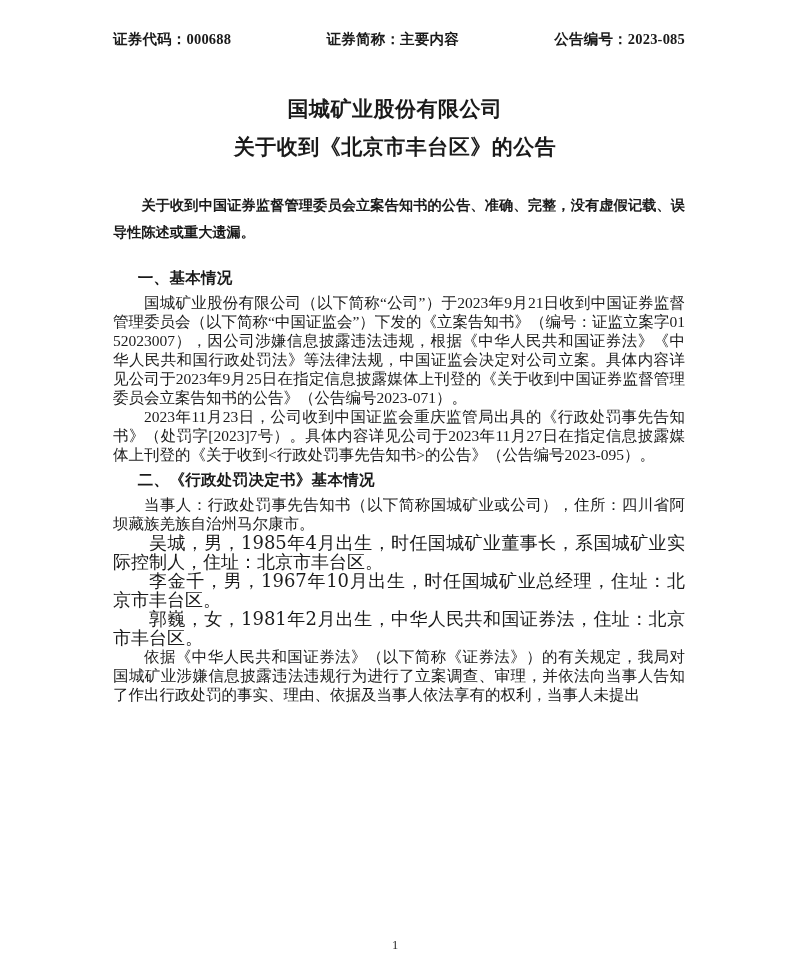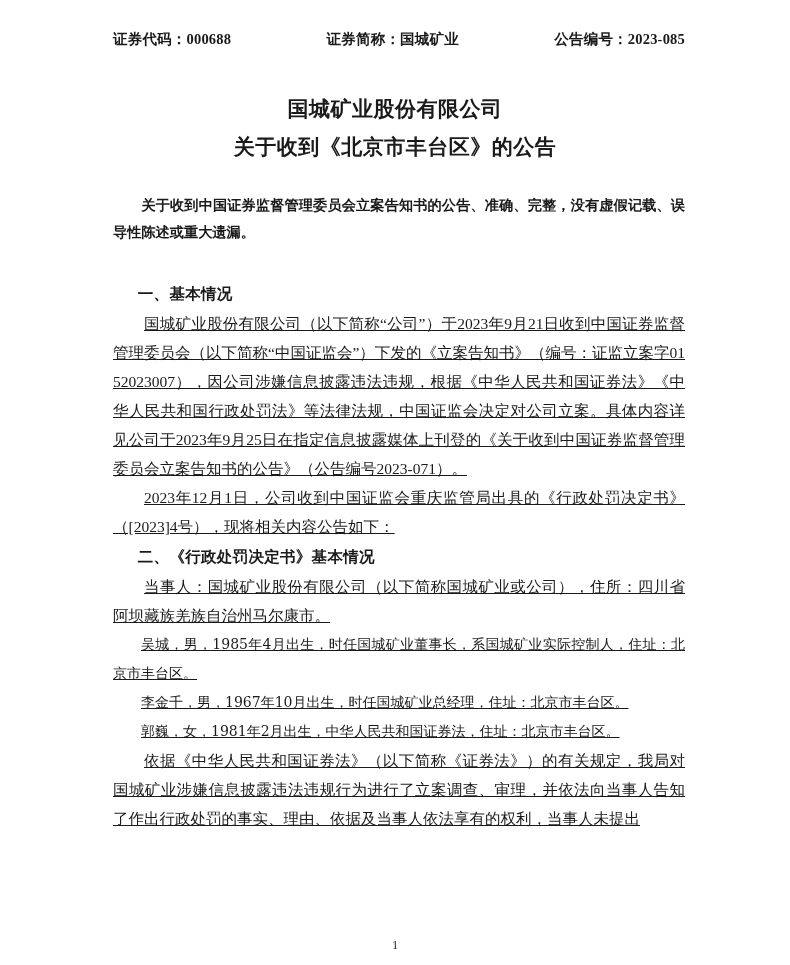--- a/index.html
+++ b/index.html
@@ -68,83 +68,81 @@
     text-justify: inter-ideograph;
     font-family: "DejaVu Serif", "Liberation Serif", serif;
   }
 
   
   .body-flow {
     position: absolute;
     left: 113px;
     top: 262px;
     width: 572px;
-    margin-top: 16px;
   }
   .sec-heading {
     font-weight: bold;
     font-size: 15.5px;
     line-height: 31px;
     text-indent: 1.6em;
     margin: 0;
     letter-spacing: 0.3px;
   }
   p.para {
     margin: 0;
     font-size: 15.5px;
-    line-height: 29px;
+    line-height: 19px;
     text-indent: 2em;
     text-align: justify;
     text-justify: inter-ideograph;
     word-break: break-all;
-    text-decoration: underline;
   }
   
   p.para.kai {
     font-family: "DejaVu Serif", "Liberation Serif", serif;
-    font-size: 14px;
+    font-size: 18px;
   }
 
   
   .page-number {
     position: absolute;
     left: 0;
     top: 938px;
     width: 790px;
     text-align: center;
     font-size: 12.5px;
     color: #2b2b2b;
   }
 </style>
 </head>
 <body>
 
 <div class="page">
 
   <div class="doc-header">
     <span class="hcell">证券代码：000688</span>
-    <span class="hcell">证券简称：国城矿业</span>
+    <span class="hcell">证券简称：主要内容</span>
     <span class="hcell">公告编号：2023-085</span>
   </div>
 
   <div class="title-block">
     <div class="title-line">国城矿业股份有限公司</div>
     <div class="title-line">关于收到《北京市丰台区》的公告</div>
   </div>
 
   <div class="statement">关于收到中国证券监督管理委员会立案告知书的公告、准确、完整，没有虚假记载、误导性陈述或重大遗漏。</div>
 
   <div class="body-flow">
 
     <h2 class="sec-heading">一、基本情况</h2>
     <p class="para">国城矿业股份有限公司（以下简称“公司”）于2023年9月21日收到中国证券监督管理委员会（以下简称“中国证监会”）下发的《立案告知书》（编号：证监立案字0152023007），因公司涉嫌信息披露违法违规，根据《中华人民共和国证券法》《中华人民共和国行政处罚法》等法律法规，中国证监会决定对公司立案。具体内容详见公司于2023年9月25日在指定信息披露媒体上刊登的《关于收到中国证券监督管理委员会立案告知书的公告》（公告编号2023-071）。</p>
-    <p class="para">2023年12月1日，公司收到中国证监会重庆监管局出具的《行政处罚决定书》（[2023]4号），现将相关内容公告如下：</p>
+    <p class="para">2023年11月23日，公司收到中国证监会重庆监管局出具的《行政处罚事先告知书》（处罚字[2023]7号）。具体内容详见公司于2023年11月27日在指定信息披露媒体上刊登的《关于收到&lt;行政处罚事先告知书&gt;的公告》（公告编号2023-095）。</p>
 
     <h2 class="sec-heading">二、《行政处罚决定书》基本情况</h2>
-    <p class="para">当事人：国城矿业股份有限公司（以下简称国城矿业或公司），住所：四川省阿坝藏族羌族自治州马尔康市。</p>
+    <p class="para">当事人：行政处罚事先告知书（以下简称国城矿业或公司），住所：四川省阿坝藏族羌族自治州马尔康市。</p>
     <p class="para kai">吴城，男，1985年4月出生，时任国城矿业董事长，系国城矿业实际控制人，住址：北京市丰台区。</p>
     <p class="para kai">李金千，男，1967年10月出生，时任国城矿业总经理，住址：北京市丰台区。</p>
     <p class="para kai">郭巍，女，1981年2月出生，中华人民共和国证券法，住址：北京市丰台区。</p>
     <p class="para">依据《中华人民共和国证券法》（以下简称《证券法》）的有关规定，我局对国城矿业涉嫌信息披露违法违规行为进行了立案调查、审理，并依法向当事人告知了作出行政处罚的事实、理由、依据及当事人依法享有的权利，当事人未提出</p>
 
   </div>
 
   <div class="page-number">1</div>
 
 </div>

